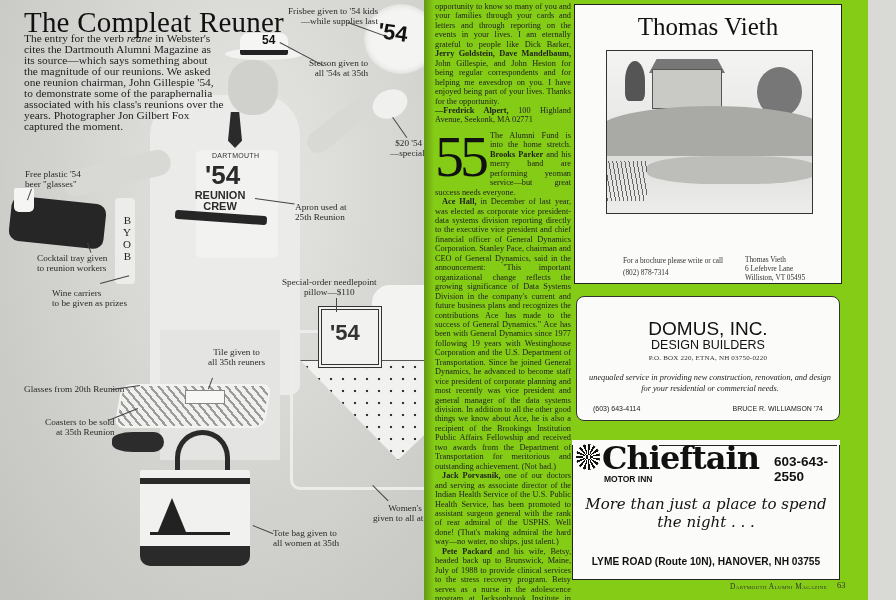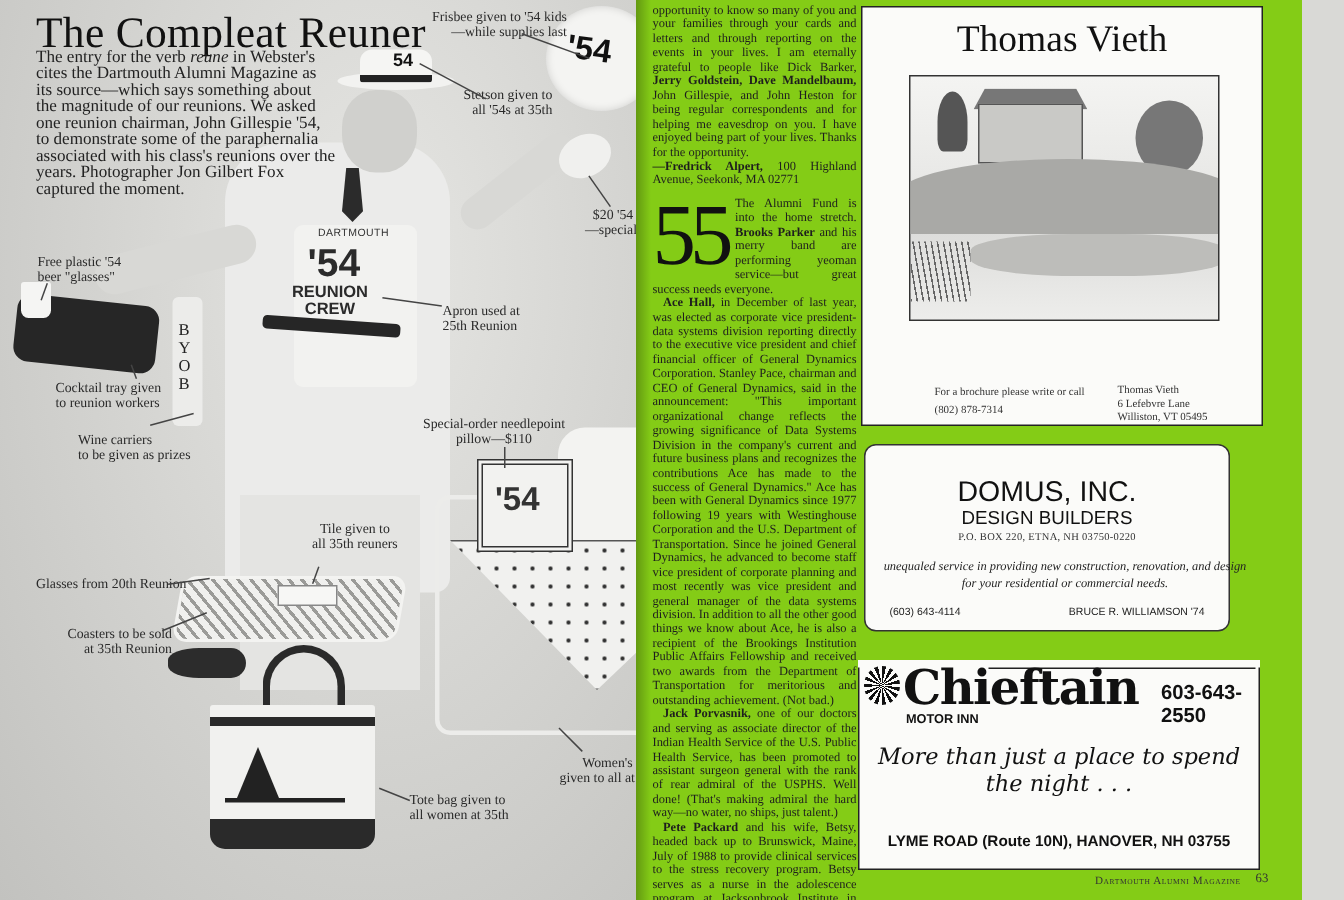--- a/index.html
+++ b/index.html
@@ -48,21 +48,21 @@
   .apron-crew { left: 190px; top: 190px; width: 60px; text-align: center; font-family: "Liberation Sans", sans-serif; font-weight: 700; font-size: 11px; line-height: 11px; color: #2b2b2b; }
   .belt { left: 175px; top: 213px; width: 92px; height: 9px; background: #262626; border-radius: 3px; transform: rotate(4deg); }
   .arm-left { left: 62px; top: 160px; width: 110px; height: 26px; background: #d8d8d5; border-radius: 14px; transform: rotate(-14deg); }
   .arm-right { left: 300px; top: 110px; width: 90px; height: 22px; background: #d8d8d5; border-radius: 12px; transform: rotate(-38deg); }
   .frisbee { left: 364px; top: 4px; width: 74px; height: 70px; background: #f4f4f2; border-radius: 50%; box-shadow: inset 0 0 6px rgba(0,0,0,0.15); }
   .frisbee-54 { left: 378px; top: 20px; font-family: "Liberation Sans", sans-serif; font-weight: 700; font-size: 22px; color: #111; transform: rotate(8deg); }
   .watch { left: 372px; top: 90px; width: 36px; height: 28px; background: #f0f0ee; border-radius: 50%; transform: rotate(-25deg); }
   .tray { left: 10px; top: 200px; width: 95px; height: 45px; background: #262626; border-radius: 10px; transform: rotate(6deg); }
   .cup { left: 14px; top: 188px; width: 20px; height: 24px; background: #f5f5f3; border-radius: 2px 2px 5px 5px; }
   .wine { left: 115px; top: 198px; width: 20px; height: 86px; background: #ececea; border-radius: 4px; }
-  .wine-text { left: 119px; top: 214px; font-size: 11px; line-height: 12px; color: #222; width: 12px; word-break: break-all; text-align: left; }
+  .wine-text { left: 119px; top: 214px; font-size: 11px; line-height: 12px; color: #222; width: 12px; word-break: break-all; text-align: right; }
   .legs { left: 160px; top: 330px; width: 120px; height: 130px; background: #e4e4e2; }
   .shoe { left: 112px; top: 432px; width: 52px; height: 20px; background: #2c2c2c; border-radius: 40% 10px 10px 40%; }
   .table { left: 118px; top: 384px; width: 150px; height: 44px; background: repeating-linear-gradient(45deg, #f0f0ee 0 4px, #9b9b98 4px 6px); border-radius: 10px; transform: skewX(-10deg); border: 2px solid #f3f3f1; }
   .tile { left: 185px; top: 390px; width: 40px; height: 14px; background: #f7f7f5; border: 1px solid #888; }
   .chair { left: 290px; top: 330px; width: 150px; height: 160px; border: 3px solid #ececea; border-radius: 10px; }
   .pillow { left: 318px; top: 306px; width: 64px; height: 62px; background: #f2f2f0; border: 4px double #333; }
   .pillow-54 { left: 330px; top: 320px; font-family: "Liberation Sans", sans-serif; font-weight: 700; font-size: 22px; color: #333; }
   .shirt { left: 372px; top: 285px; width: 70px; height: 80px; background: #f3f3f1; border-radius: 18px 18px 4px 4px; }
   .scarf { left: 300px; top: 360px; width: 140px; height: 100px; background: radial-gradient(circle, #333 1.2px, transparent 1.6px) 0 0/12px 12px, #f1f1ef; clip-path: polygon(0 0, 100% 0, 100% 60%, 70% 100%); border: 1px solid #555; }
   .tote { left: 140px; top: 470px; width: 110px; height: 96px; background: #f1f1ef; border-radius: 2px 2px 10px 10px; border-bottom: 20px solid #2a2a2a; }
@@ -102,21 +102,21 @@
   .va-roof { left: 42px; top: 8px; width: 76px; height: 14px; background: #777; clip-path: polygon(10% 0, 90% 0, 100% 100%, 0 100%); }
   .va-tree1 { left: 18px; top: 10px; width: 20px; height: 40px; background: #555; border-radius: 50% 50% 20% 20%; }
   .va-tree2 { left: 150px; top: 16px; width: 45px; height: 50px; background: #777; border-radius: 50%; }
   .va-hill { left: -10px; top: 55px; width: 230px; height: 50px; background: #a9a9a6; border-radius: 50% 50% 0 0; }
   .va-water { left: 40px; top: 105px; width: 170px; height: 28px; background: #bdbdba; border-radius: 40%; }
   .va-reeds { left: 0; top: 110px; width: 40px; height: 40px; background: repeating-linear-gradient(80deg, #666 0 1px, transparent 1px 4px); }
   .vieth-tag { position: absolute; left: 0; top: 212px; width: 100%; text-align: center; font-size: 11.2px; font-weight: 700; line-height: 12.5px; color: #222; }
   .vieth-left { position: absolute; left: 48px; top: 250px; font-size: 7.3px; line-height: 12px; color: #333; }
   .vieth-right { position: absolute; left: 170px; top: 250px; font-size: 7.3px; line-height: 9.2px; color: #333; }
 
-  .ad-domus { left: 152px; top: 296px; width 0; width: 244px; height: 125px; border: 1.8px solid #333; border-radius: 8px; }
+  .ad-domus { left: 152px; top: 296px; width 0; width: 264px; height: 125px; border: 1.8px solid #333; border-radius: 8px; }
   .domus-name { position: absolute; left: 0; top: 22px; width: 100%; text-align: center; font-family: "Liberation Sans", sans-serif; font-size: 19px; line-height: 19px; color: #111; }
   .domus-sub { position: absolute; left: 0; top: 41px; width: 100%; text-align: center; font-family: "Liberation Sans", sans-serif; font-size: 12.5px; color: #111; }
   .domus-addr { position: absolute; left: 0; top: 57px; width: 100%; text-align: center; font-size: 7px; color: #333; letter-spacing: 0.2px; }
   .domus-tag { position: absolute; left: 8px; top: 75px; width: 250px; text-align: center; font-style: italic; font-size: 8.3px; line-height: 11px; color: #222; }
   .domus-phone { position: absolute; left: 16px; top: 108px; font-family: "Liberation Sans", sans-serif; font-size: 7px; color: #222; }
   .domus-contact { position: absolute; right: 16px; top: 108px; font-family: "Liberation Sans", sans-serif; font-size: 7px; color: #222; }
 
   .ad-chieftain { left: 148px; top: 440px; width: 268px; height: 140px; }
   .chief-box { position: absolute; left: 87px; top: 5px; width: 178px; height: 0; border-top: 1.8px solid #222; }
   .chief-border { position: absolute; left: 0; top: 40px; width: 268px; height: 100px; border: 1.8px solid #222; border-top: none; }

